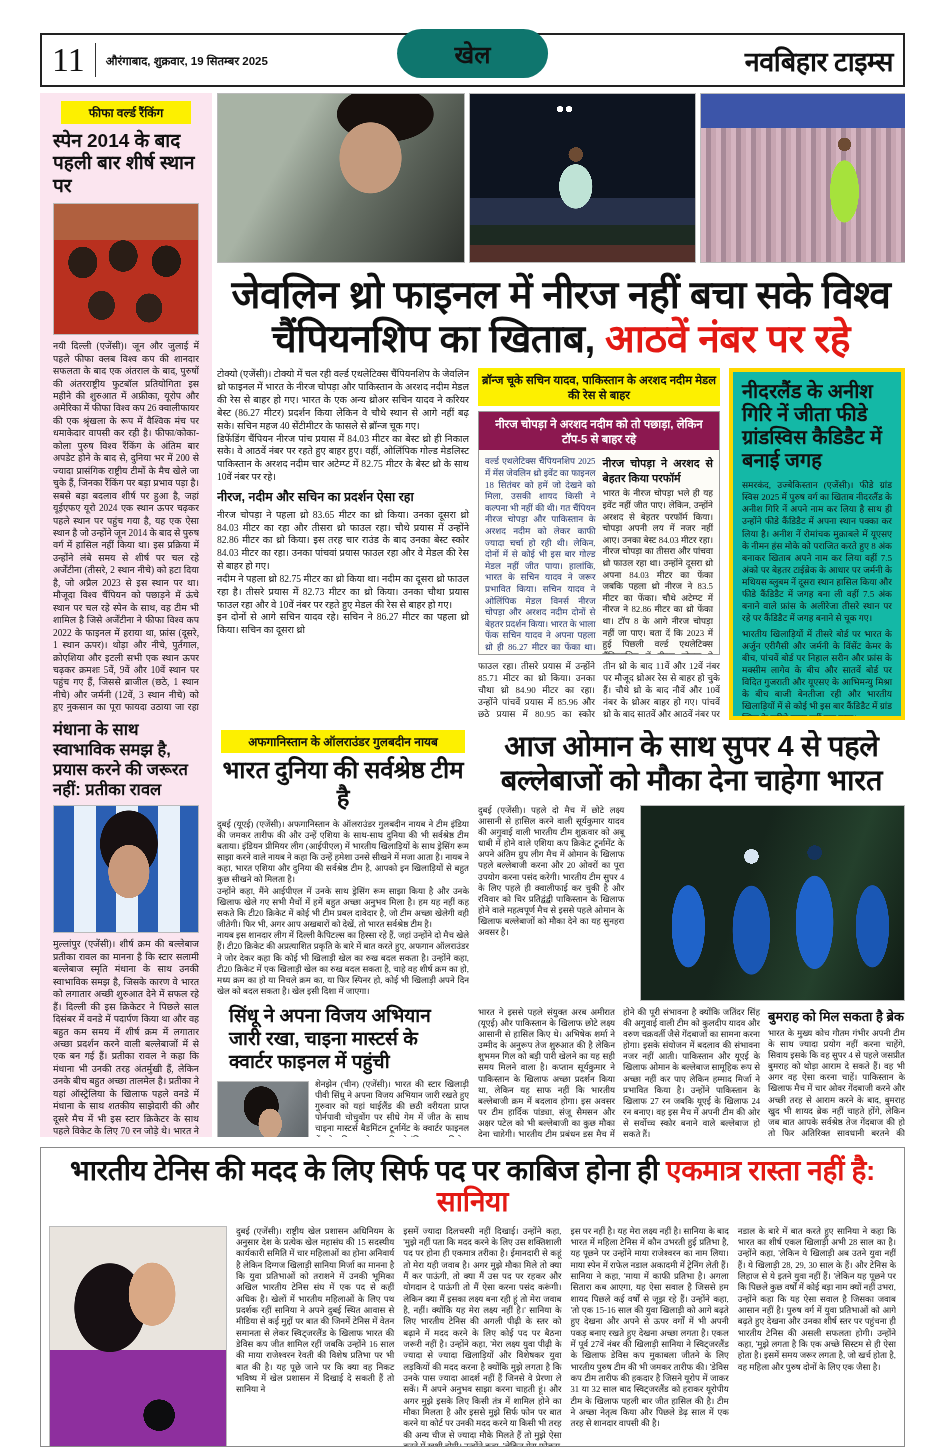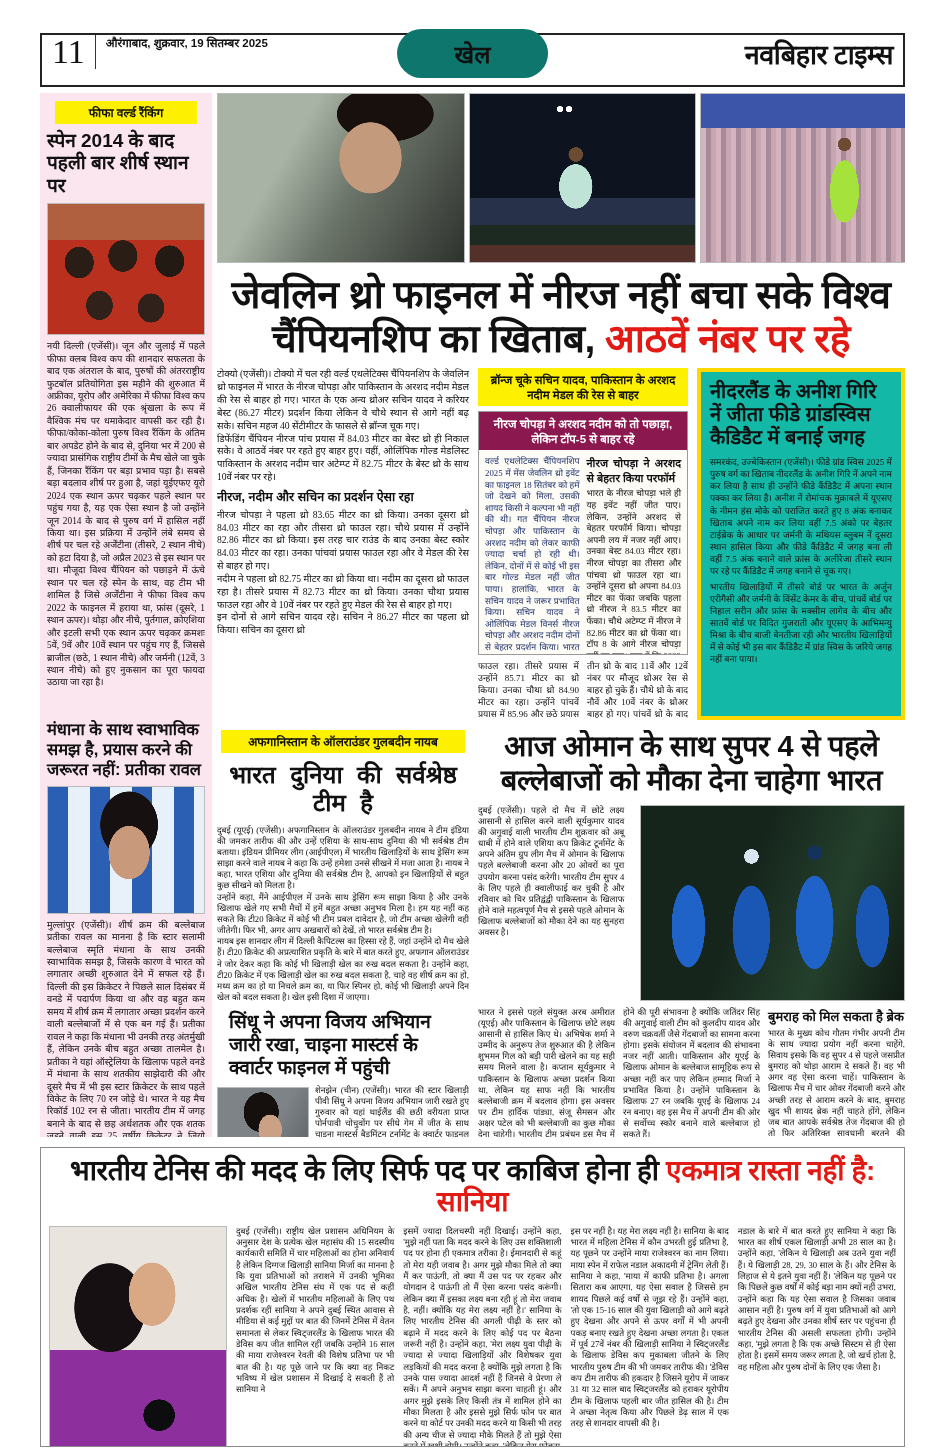--- a/index.html
+++ b/index.html
@@ -1,29 +1,29 @@
 <!DOCTYPE html>
 <html lang="hi"><head>
 <meta charset="utf-8">
 <style>
   * { margin:0; padding:0; box-sizing:border-box; }
   html,body { background:#ffffff; }
   body { width:945px; height:1455px; font-family:"Liberation Serif", serif; color:#111; overflow:hidden; }
   .page { width:945px; height:1455px; padding:0 40px; position:relative; }
 
   
-  .masthead { margin-top:33px; height:54px; border:2px solid #222; display:flex; align-items:flex-start; padding:0 10px; position:relative; background:#fff; }
+  .masthead { margin-top:33px; height:54px; border:2px solid #222; display:flex; align-items:center; padding:0 10px; position:relative; background:#fff; }
   .pagenum { font-family:"Liberation Serif", serif; font-size:34px; line-height:1; padding-right:10px; border-right:1.5px solid #333; }
   .dateline { font-family:"Liberation Sans", sans-serif; font-weight:bold; font-size:11.5px; padding-left:10px; }
   .section-pill { position:absolute; left:50%; transform:translateX(-50%); top:-6px; background:#0f766e; border-radius:34px; padding:8px 58px; font-family:"Liberation Sans", sans-serif; font-weight:bold; font-size:24px; }
   .paper-name { margin-left:auto; font-family:"Liberation Sans", sans-serif; font-weight:800; font-size:27px; letter-spacing:-0.5px; }
 
   
   .top-region { display:flex; gap:5px; margin-top:6px; height:1044px; overflow:hidden; }
-  .sidebar { width:172px; background:#fbe5ef; padding:6px 7px; overflow:hidden; flex:none; }
+  .sidebar { width:172px; background:#fbe5ef; padding:6px 13px; overflow:hidden; flex:none; }
   .main-region { flex:1; overflow:hidden; }
 
   .kicker { background:#fdf000; font-family:"Liberation Sans", sans-serif; font-weight:bold; font-size:12px; text-align:center; padding:3px 4px; margin:2px 8px 6px; }
   .side-head { font-family:"Liberation Sans", sans-serif; font-weight:800; font-size:19px; line-height:1.18; margin:2px 0 6px; }
   .side-head2 { font-family:"Liberation Sans", sans-serif; font-weight:800; font-size:16.5px; line-height:1.2; margin:8px 0 6px; }
   .body-txt { font-size:9.3px; line-height:1.34; text-align:justify; }
   .body-s { font-size:8.6px; line-height:1.3; text-align:justify; }
 
   
   .ph { border:1px solid #bbb; overflow:hidden; flex:none; }
@@ -79,38 +79,38 @@
       radial-gradient(40px 54px at 58% 30%, #d9a885 0 58%, transparent 59%),
       radial-gradient(64px 80px at 34% 36%, #171013 0 55%, transparent 56%),
       radial-gradient(26px 26px at 62% 84%, #0d0d0f 0 60%, transparent 61%),
       linear-gradient(#e9e4de 0 55%, #8e2f9e 55% 100%); }
 
   
   .main-headline { text-align:center; font-family:"Liberation Sans", sans-serif; font-weight:800; font-size:39px; line-height:1.12; margin:10px 0 8px; letter-spacing:-0.5px; }
   .red { color:#e31913; }
   .cols-row { display:flex; gap:9px; height:352px; overflow:hidden; }
   .col1 { width:252px; flex:none; }
-  .colmid { width:210px; flex:none; }
+  .colmid { width:242px; flex:none; }
   .subhead { font-family:"Liberation Sans", sans-serif; font-weight:800; font-size:12.5px; margin:5px 0 3px; }
   .strip-yellow { background:#fdf000; font-family:"Liberation Sans", sans-serif; font-weight:bold; font-size:11.5px; text-align:center; padding:4px 2px; }
   .nested-box { border:1px solid #9a9a9a; margin-top:5px; background:#fdfcf7; }
   .strip-magenta { background:#8c1850; color:#fff; font-family:"Liberation Sans", sans-serif; font-weight:bold; font-size:11.5px; text-align:center; padding:4px 2px; }
   .nested-cols { display:flex; gap:7px; padding:6px; height:204px; overflow:hidden; }
   .nested-cols .bc { flex:1; font-size:8.8px; line-height:1.32; text-align:justify; }
   .blue-txt { color:#23356e; }
   .cont-cols { display:flex; gap:8px; margin-top:6px; height:92px; overflow:hidden; }
   .cont-cols div { flex:1; font-size:9px; line-height:1.32; text-align:justify; }
   .chess-box { flex:1; border:4px solid #ffd800; padding:8px 9px; overflow:hidden; background:#14b8a6; }
   .chess-head { font-family:"Liberation Sans", sans-serif; font-weight:800; font-size:20px; line-height:1.15; margin-bottom:7px; }
 
   
   .mid-band { display:flex; gap:9px; margin-top:10px; height:438px; overflow:hidden; }
   .mid-left { width:252px; flex:none; overflow:hidden; }
-  .mid-left .kicker { margin:0 4px 10px; }
-  .head-26 { font-family:Liberation Mono, monospace; font-weight:800; font-size:24px; line-height:1.15; text-align:center; margin:2px 0 6px; }
+  .mid-left .kicker { margin:0 4px 4px; }
+  .head-26 { font-family:Liberation Serif, serif; font-weight:800; font-size:24px; line-height:1.15; text-align:center; margin:2px 0 6px; }
   .head-20 { font-family:"Liberation Sans", sans-serif; font-weight:800; font-size:19px; line-height:1.2; margin:8px 12px 5px; }
   .mid-right { flex:1; overflow:hidden; }
   .head-30 { font-family:"Liberation Sans", sans-serif; font-weight:800; font-size:29px; line-height:1.16; text-align:center; margin-bottom:7px; letter-spacing:-0.3px; }
   .oman-row1 { display:flex; gap:16px; }
   .oman-row1 .txt { flex:1; }
   .oman-row2 { display:flex; gap:8px; margin-top:6px; height:158px; overflow:hidden; }
   .oman-row2 .c { flex:1; }
   .subhead-b { font-family:"Liberation Sans", sans-serif; font-weight:800; font-size:13px; margin-bottom:3px; }
 
   

